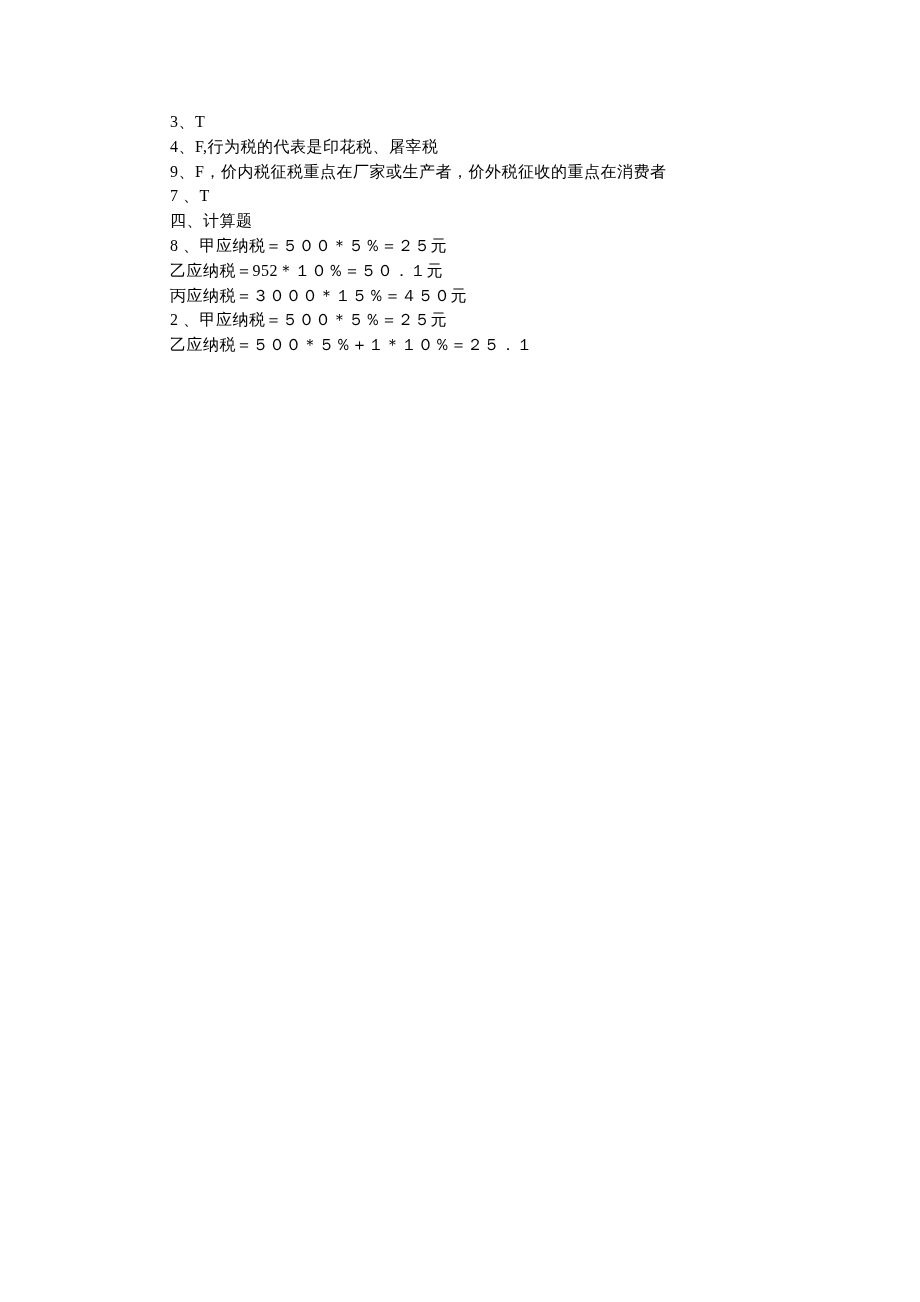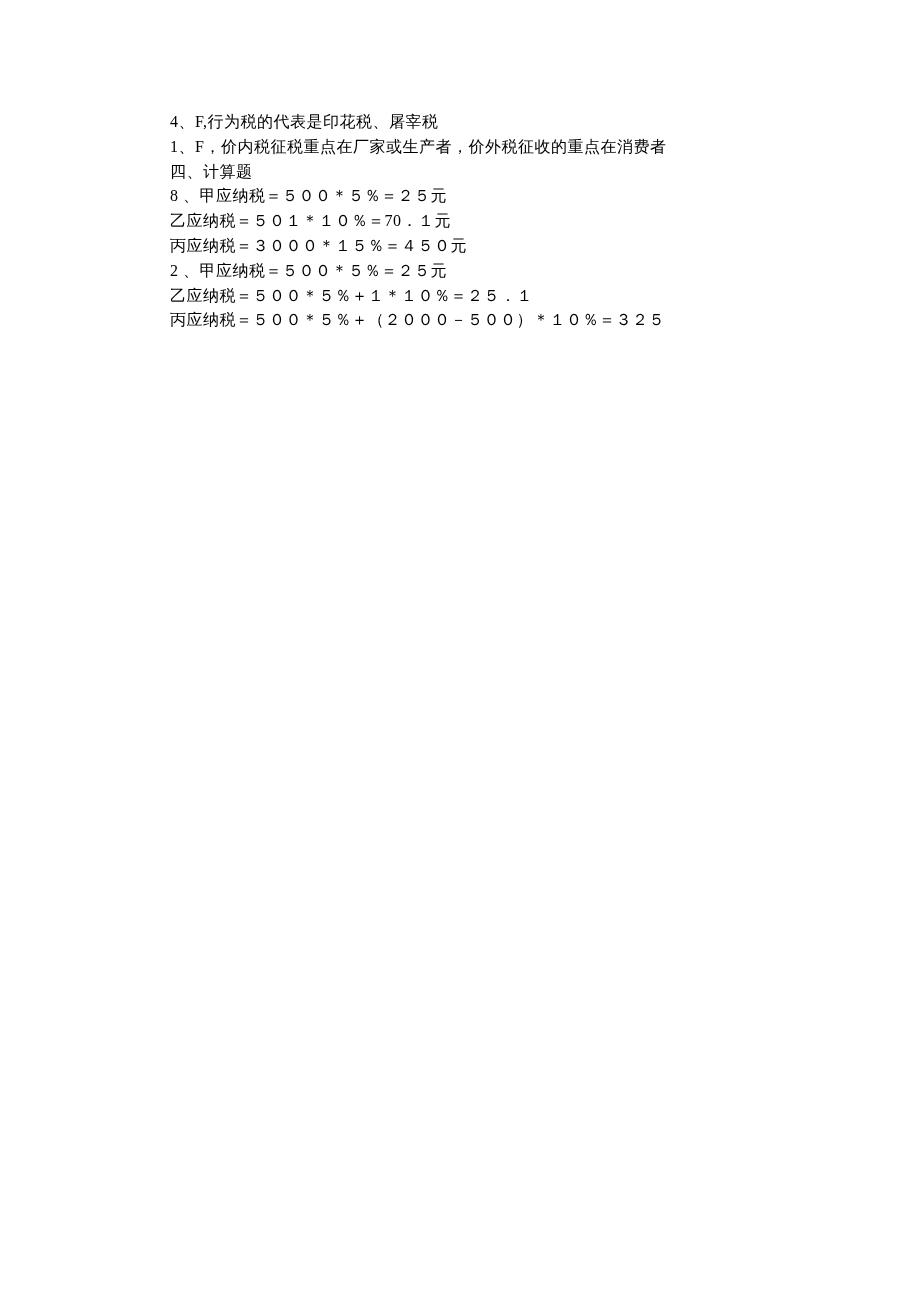--- a/index.html
+++ b/index.html
@@ -19,22 +19,23 @@
   }
   .line {
     white-space: nowrap;
     letter-spacing: 0.5px;
   }
 </style>
 </head>
 <body>
 
 <div class="page">
+  <div class="line">3、T</div>
   <div class="line">4、F,行为税的代表是印花税、屠宰税</div>
-  <div class="line">1、F，价内税征税重点在厂家或生产者，价外税征收的重点在消费者</div>
+  <div class="line">9、F，价内税征税重点在厂家或生产者，价外税征收的重点在消费者</div>
+  <div class="line"> 7 、T</div>
   <div class="line">四、计算题</div>
   <div class="line"> 8 、甲应纳税＝５００＊５％＝２５元</div>
-  <div class="line">乙应纳税＝５０１＊１０％＝70．１元</div>
+  <div class="line">乙应纳税＝952＊１０％＝５０．１元</div>
   <div class="line">丙应纳税＝３０００＊１５％＝４５０元</div>
   <div class="line"> 2 、甲应纳税＝５００＊５％＝２５元</div>
   <div class="line">乙应纳税＝５００＊５％＋１＊１０％＝２５．１</div>
-  <div class="line">丙应纳税＝５００＊５％＋（２０００－５００）＊１０％＝３２５</div>
 </div>
 
 </body></html>

